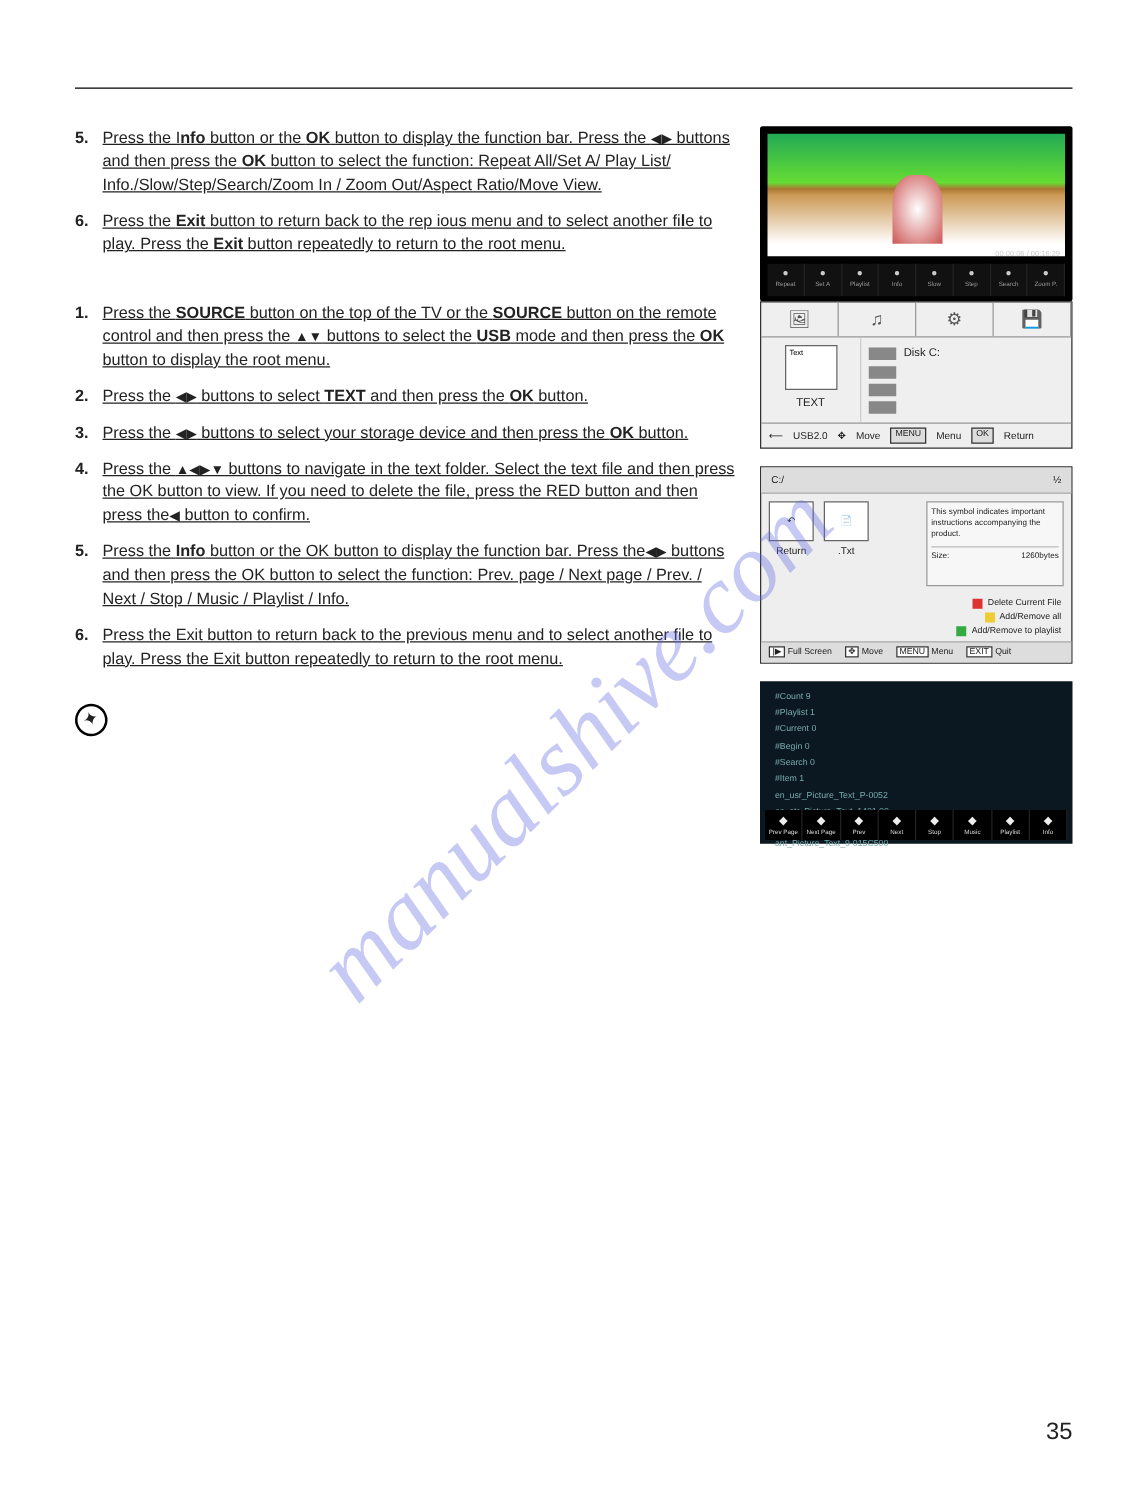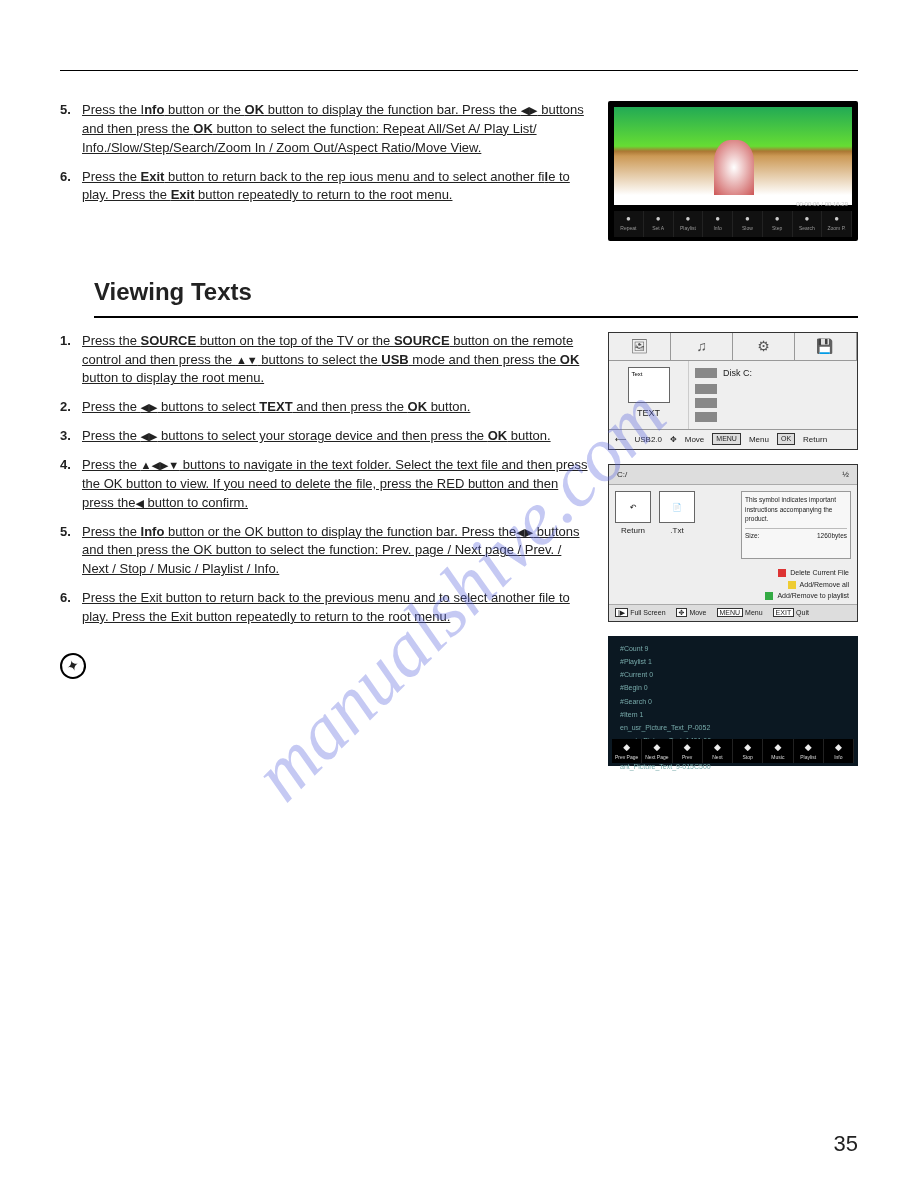--- a/index.html
+++ b/index.html
@@ -96,21 +96,21 @@
   .fb .leg .sw{width:8px;height:8px;}
   .fb .ft{border-top:1px solid #aaa;background:#ddd;display:flex;gap:10px;padding:3px 6px;font-size:7px;align-items:center;}
   .fb .ft span.k{border:1px solid #333;padding:0 2px;background:#fff;}
   
   .tv2{width:250px;height:130px;background:#0b1822;position:relative;color:#7aa;font-size:7px;}
   .tv2 .lines{padding:8px 12px;}
   .tv2 .lines div{margin-bottom:3px;}
   .tv2 .bar2{position:absolute;left:4px;right:4px;bottom:3px;height:24px;background:#000;display:flex;}
   .tv2 .bar2 div{flex:1;color:#ddd;font-size:5px;text-align:center;border-right:1px solid #222;padding-top:2px;}
   .tv2 .bar2 div::before{content:"◆";display:block;font-size:9px;color:#eee;}
-  .page-num { position:absolute; right:60px; bottom:28px; font-size:22px;}
+  .page-num { position:absolute; right:60px; bottom:28px; font-size:19px;}
 </style>
 </head>
 <body>
 
 <div class="watermark">manualshive.com</div>
 
 <div class="page">
 
   <div class="row">
     <div class="col-l">
@@ -138,21 +138,20 @@
             <div>Info</div>
             <div>Slow</div>
             <div>Step</div>
             <div>Search</div>
             <div>Zoom P.</div>
           </div>
       </div>
     </div>
   </div>
 
-  <h2 class="section">Viewing Texts</h2>
 
   <div class="row">
     <div class="col-l">
       <ol class="steps" id="main-steps">
           <li>
             <span class="num">1.</span>
             <span class="txt">Press the <b>SOURCE</b> button on the top of the TV or the <b>SOURCE</b> button on the remote control and then press the <span class="arrow-ud"></span> buttons to select the <b>USB</b> mode and then press the <b>OK</b> button to display the root menu.</span>
           </li>
           <li>
             <span class="num">2.</span>

